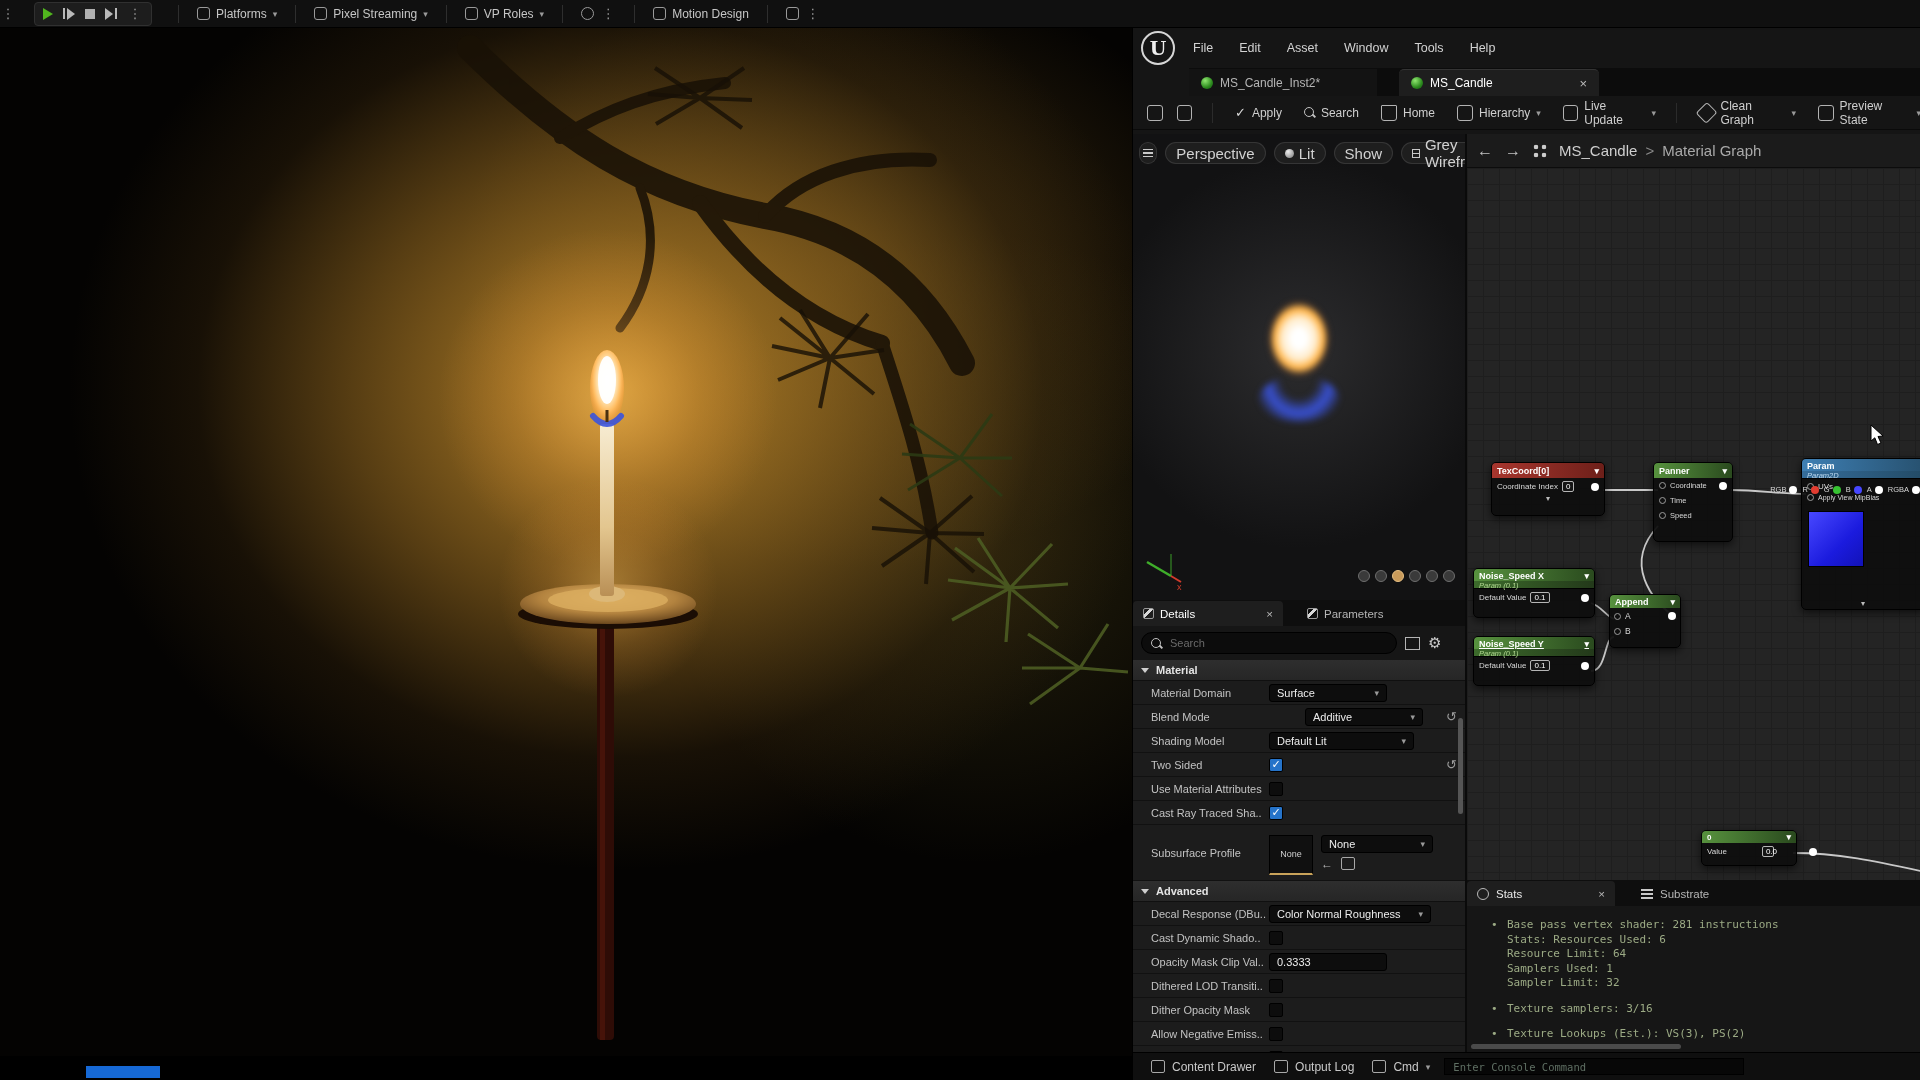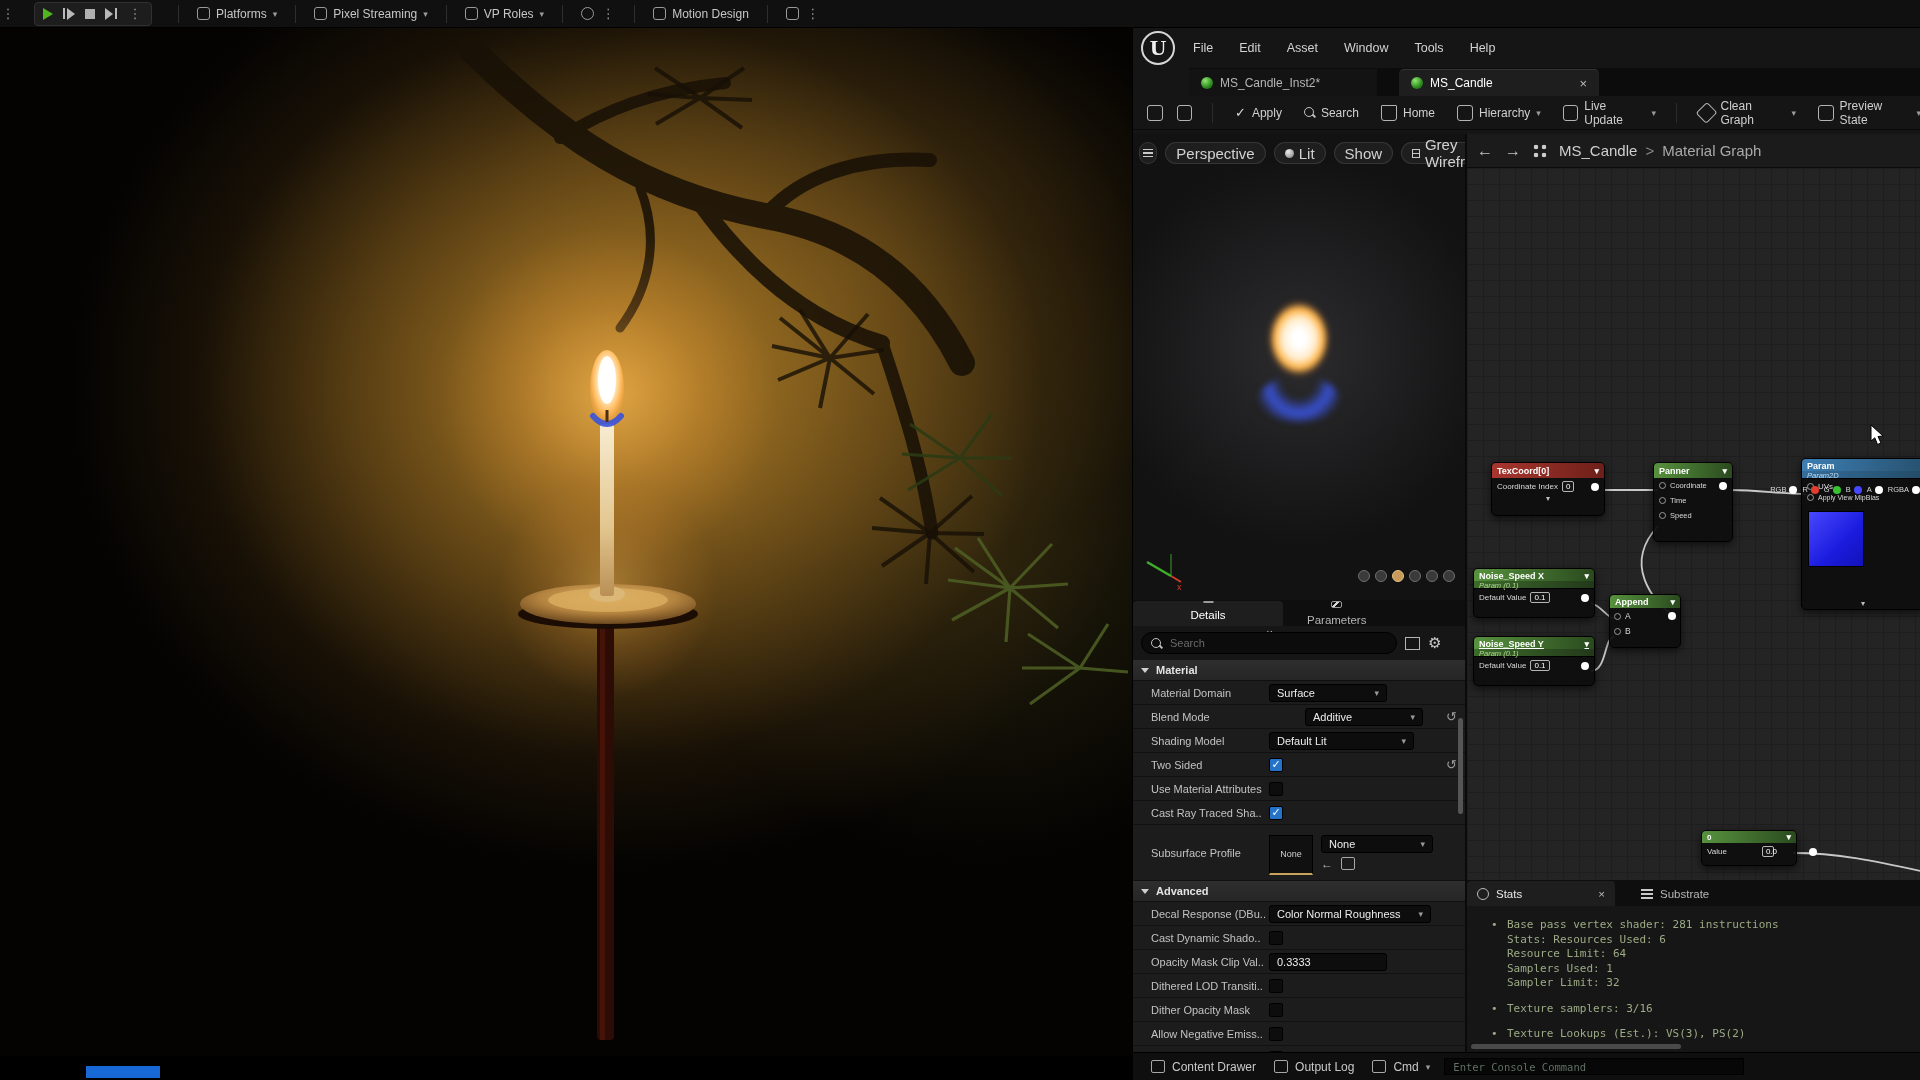--- a/index.html
+++ b/index.html
@@ -70,21 +70,21 @@
   .p-flame-blue{position:absolute;left:126px;top:242px;width:80px;height:46px;border-radius:50%;filter:blur(3px);
       background:radial-gradient(ellipse at 50% 6%, rgba(0,0,0,0) 32%, rgba(58,84,222,.95) 56%, rgba(20,30,110,0) 82%);}
   #gizmo{position:absolute;left:4px;top:412px;}
   #shape-row{position:absolute;right:10px;bottom:18px;display:flex;gap:5px;}
   .shape-dot{width:12px;height:12px;border-radius:50%;background:#3a3a3a;border:1px solid #6e6e6e;}
   .shape-dot.sel{background:#c89a5a;border-color:#e7c083;}
 
   
   #details{left:0;top:572px;width:334px;height:452px;background:#161616;border-right:2px solid #0a0a0a;overflow:hidden;font-size:11px;}
   #dtabs{display:flex;height:26px;background:#0e0e0e;align-items:flex-end;}
-  .dtab{display:flex;align-items:center;gap:6px;height:25px;padding:0 10px;font-size:11.5px;flex-direction:column;}
+  .dtab{display:flex;align-items:center;gap:6px;height:25px;padding:0 10px;font-size:11.5px;}
   .dtab.active{background:#1e1e1e;color:#fff;border-radius:4px 4px 0 0;width:150px;}
   .dtab.inactive{color:#b5b5b5;margin-left:14px;margin-top:8px;}
   .pen{width:11px;height:11px;background:linear-gradient(135deg,#0000 30%,#d8d8d8 30% 55%,#0000 55%);border:1px solid #9a9a9a;border-radius:2px;}
   #dsearch{display:flex;align-items:center;height:34px;background:#161616;padding:0 8px;gap:8px;}
   #search-box{flex:0 0 256px;height:22px;background:#0c0c0c;border:1px solid #000;border-radius:11px;display:flex;align-items:center;gap:6px;padding:0 9px;}
   #search-box input{background:none;border:none;outline:none;color:#ddd;font-size:11px;width:200px;font-family:"Liberation Sans",sans-serif;}
   #search-box input::placeholder{color:#6a6a6a;}
   .sec-hd{height:21px;background:linear-gradient(#2e2e2e,#262626);display:flex;align-items:center;gap:7px;
           padding-left:8px;font-weight:bold;font-size:11px;color:#e4e4e4;border-bottom:1px solid #101010;}
   .sec-hd .tri-d{width:0;height:0;border-left:4px solid transparent;border-right:4px solid transparent;border-top:5px solid #cfcfcf;}

